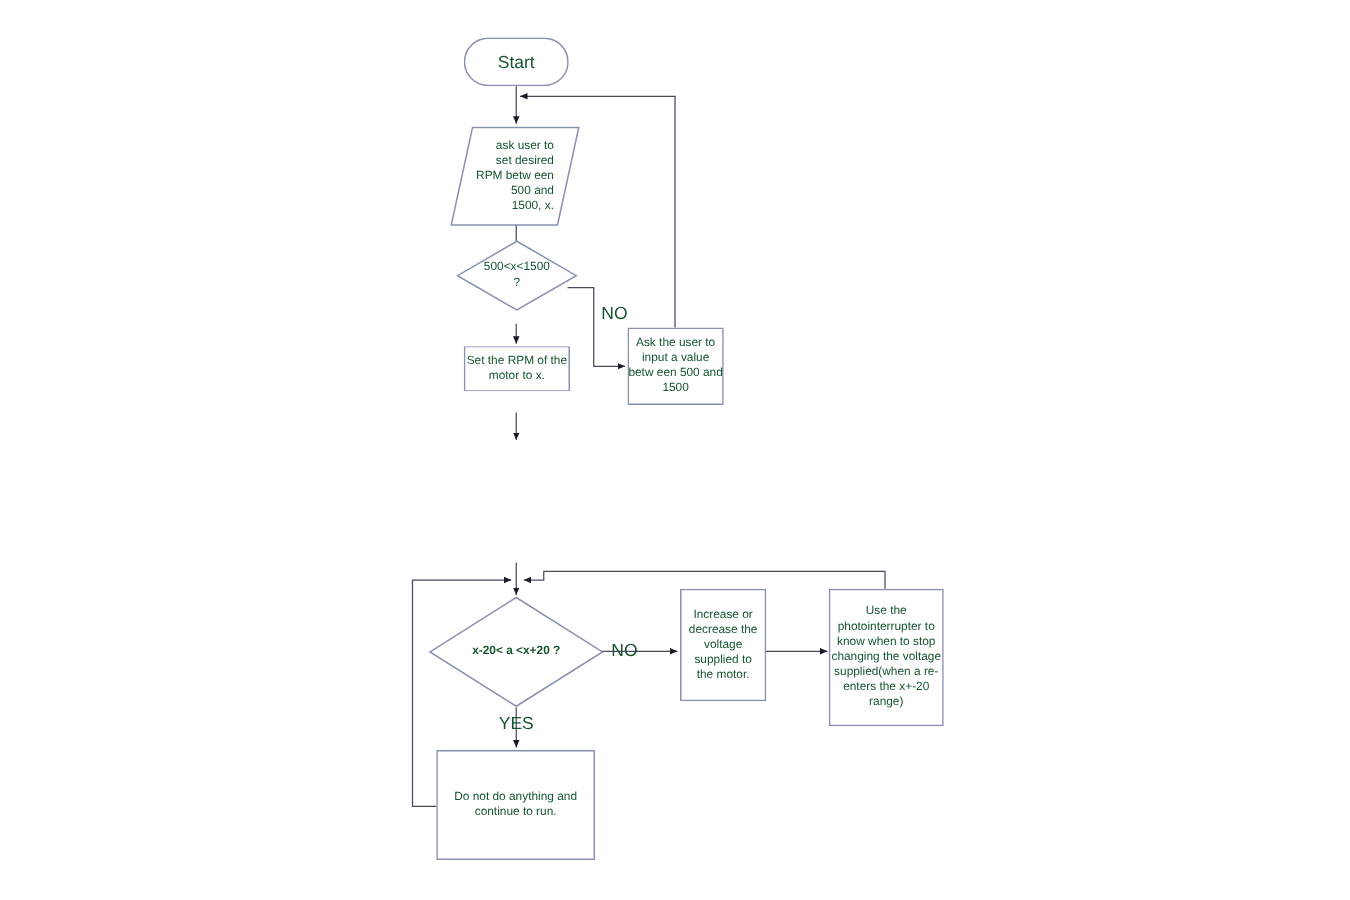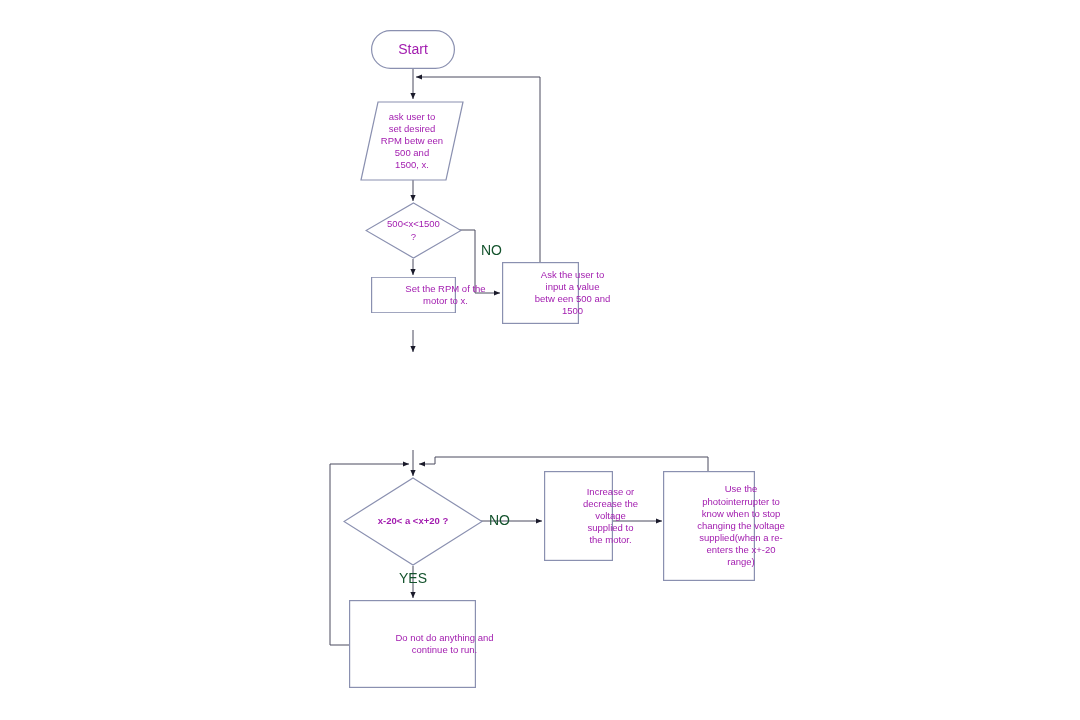--- a/index.html
+++ b/index.html
@@ -40,38 +40,38 @@
   .node-label {
     position: absolute;
     left: 0;
     top: 0;
     width: 100%;
     height: 100%;
     display: flex;
     align-items: center;
     justify-content: center;
     text-align: center;
-    color: #a21caf;
+    color: #14532d;
     line-height: 1.28;
     white-space: pre-line;
     pointer-events: none;
   }
   .edge-label {
     position: absolute;
     color: #14532d;
     font-size: 13px;
     line-height: 1;
     white-space: nowrap;
   }
   
   #node-start .node-label { font-size: 14px; }
   
-  .proc .node-label { font-size: 9.5px; padding-left: 32px; }
-  
-  .io .node-label { font-size: 9.5px; }
+  .proc .node-label { font-size: 9.5px; }
+  
+  .io .node-label { font-size: 9.5px; text-align: right; }
   
   .dec .node-label { font-size: 9.5px; }
 </style>
 </head>
 <body>
 
 <div id="flowchart-root">
 
   <svg id="edges-layer" viewBox="0 0 1080 720" width="1080" height="720" xmlns="http://www.w3.org/2000/svg">
     <defs>
@@ -119,21 +119,21 @@
     <svg class="node-shape" viewBox="0 0 104 80" preserveAspectRatio="none">
       <polygon points="18,1 103,1 86,79 1,79" fill="#ffffff" stroke="#8a90b0" stroke-width="1.2"></polygon>
     </svg>
     <div class="node-label">ask user to
 set desired
 RPM betw een
 500 and
 1500, x.</div>
   </div>
 
-  <div class="node dec" id="node-range-check" style="left:365px; top:202px; width:97px; height:57px;">
+  <div class="node dec" id="node-range-check" style="left:365px; top:192px; width:97px; height:57px;">
     <svg class="node-shape" viewBox="0 0 97 57" preserveAspectRatio="none">
       <polygon points="48.5,1 96,28.5 48.5,56 1,28.5" fill="#ffffff" stroke="#8a90b0" stroke-width="1.2"></polygon>
     </svg>
     <div class="node-label">500&lt;x&lt;1500
 ?</div>
   </div>
 
   <div class="node proc" id="node-set-rpm" style="left:371px; top:277px; width:85px; height:36px;">
     <svg class="node-shape" viewBox="0 0 85 54" preserveAspectRatio="none">
       <rect x="0.6" y="0.6" width="83.8" height="52.8" fill="#ffffff" stroke="#8a90b0" stroke-width="1.2"></rect>

